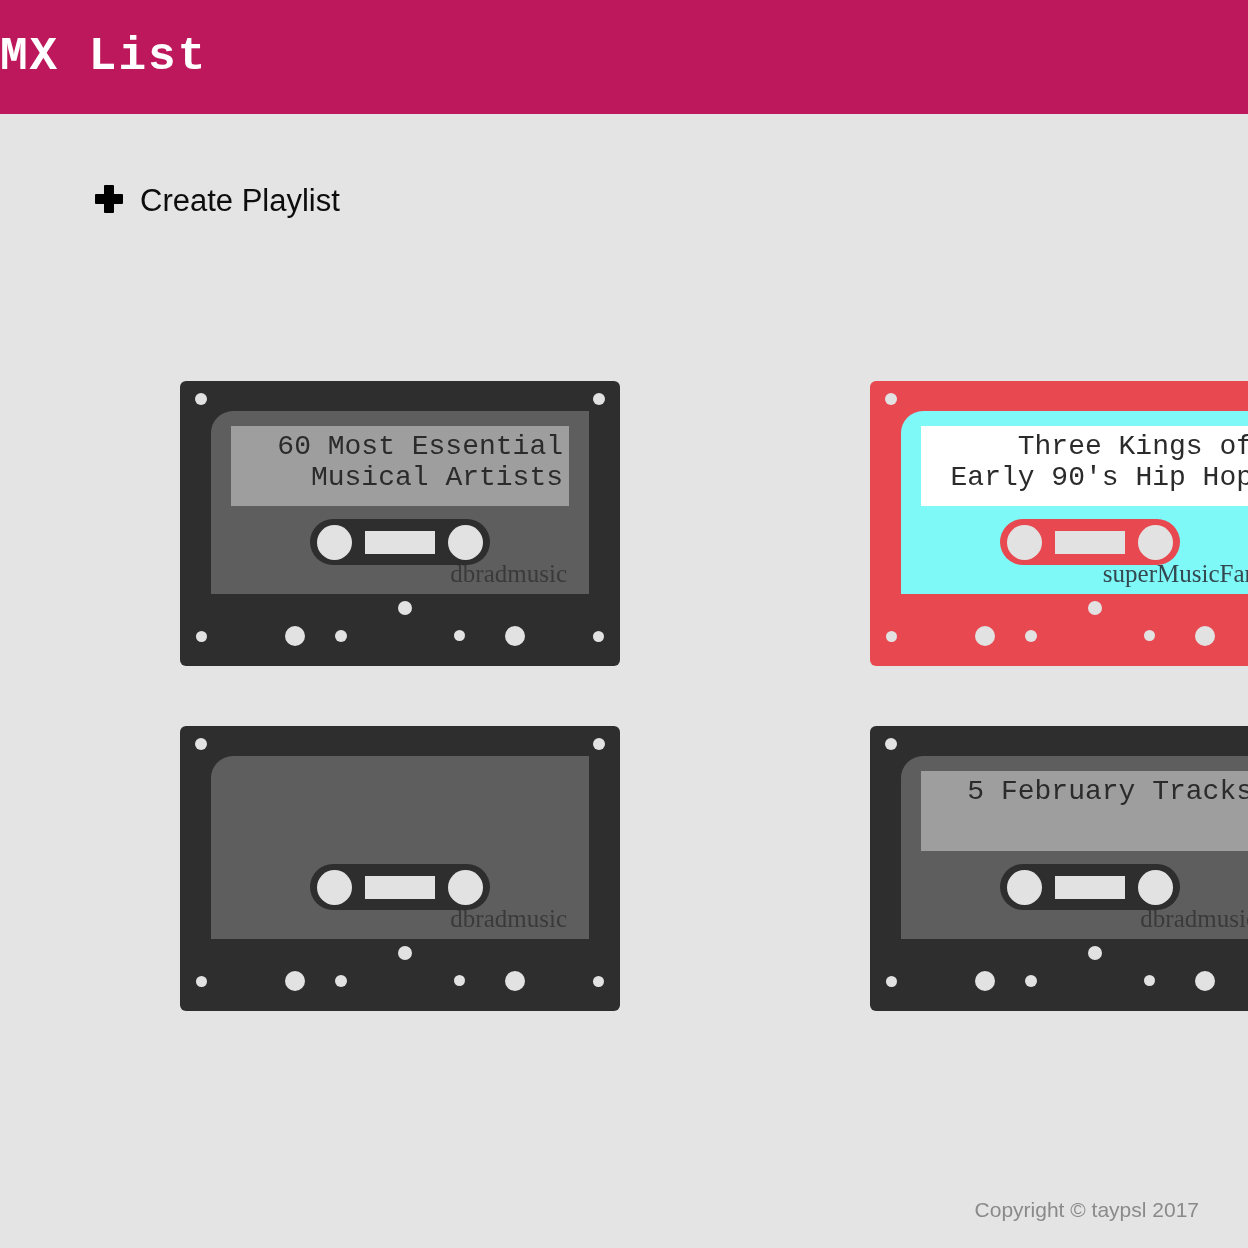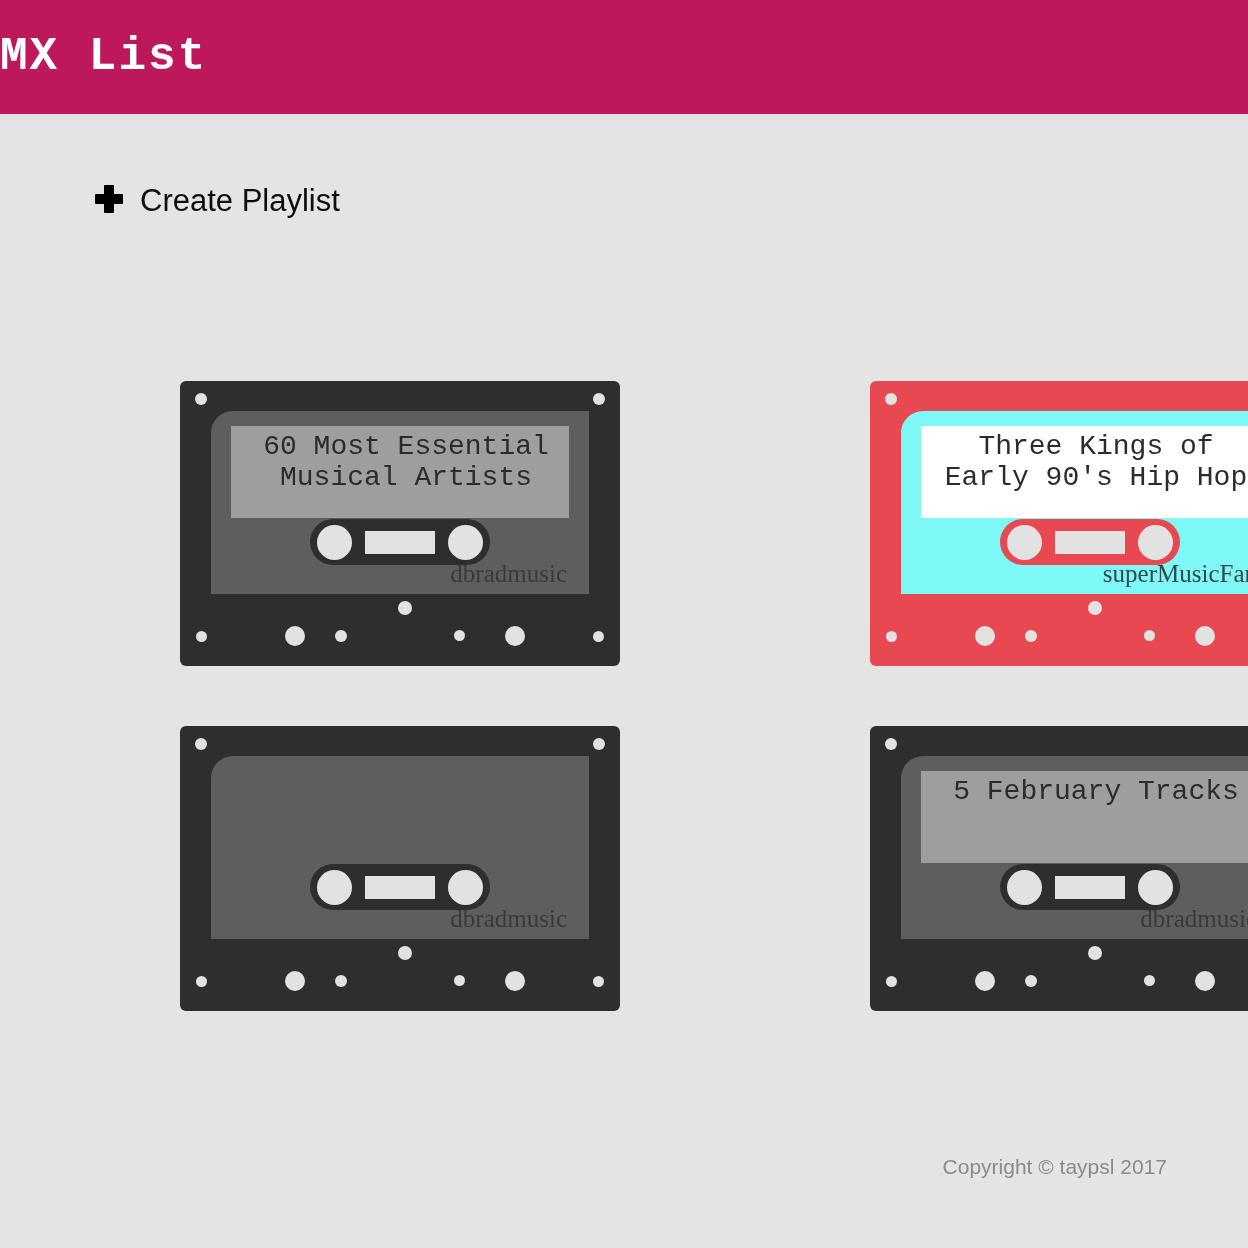--- a/index.html
+++ b/index.html
@@ -128,25 +128,25 @@
     border-top-left-radius: 22px;
   }
   .theme-dark .inner-panel { background: #5e5e5e; }
   .theme-red  .inner-panel { background: #7ff8f8; }
 
   .title-strip {
     position: absolute;
     left: 20px;
     right: 20px;
     top: 15px;
-    height: 92px;
+    height: 80px;
     box-sizing: border-box;
     padding: 5px 6px 0 18px;
     display: block;
-    text-align: center;
+    text-align: right;
     overflow: hidden;
   }
   .theme-dark .title-strip { background: #9e9e9e; }
   .theme-red  .title-strip { background: #ffffff; }
 
   .cassette-title {
     font-family: "Liberation Mono", "DejaVu Sans Mono", monospace;
     font-size: 28px;
     line-height: 1.12;
     color: #2b2b2b;
@@ -209,23 +209,23 @@
   .hole.h4 { width: 14px; height: 14px; left: 218px; bottom: 51px; }
   .hole.h5 { width: 11px; height: 11px; right: 155px; bottom: 25px; }
   .hole.h6 { width: 20px; height: 20px; right: 95px;  bottom: 20px; }
   .hole.h7 { width: 11px; height: 11px; right: 16px;  bottom: 24px; }
 
   
   .footer {
     position: absolute;
     left: 0;
     right: 0;
-    top: 1042px;
+    top: 1085px;
     text-align: right;
-    padding-right: 81px;
+    padding-right: 49px;
     box-sizing: border-box;
   }
   .copyright {
     font-size: 21px;
     color: #8a8a8a;
     font-family: "Liberation Sans", sans-serif;
     line-height: 1;
   }
 </style>
 </head>

